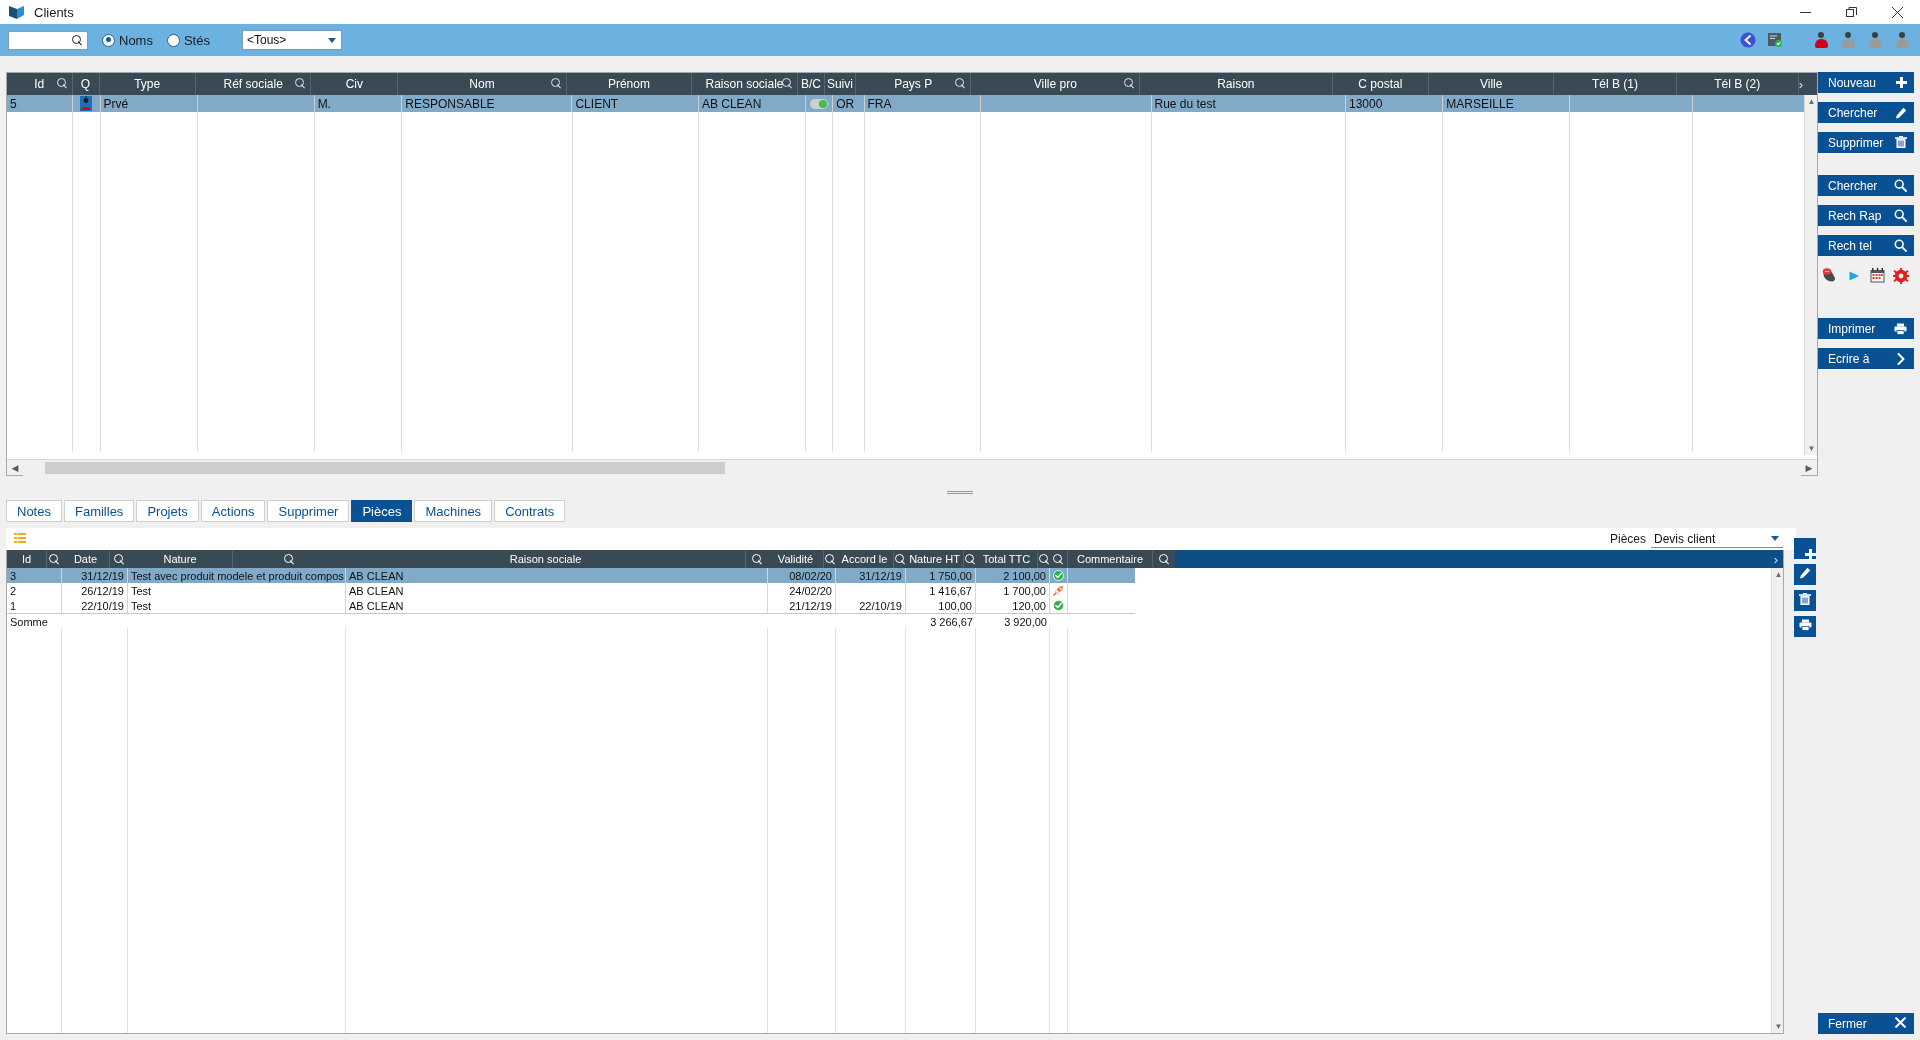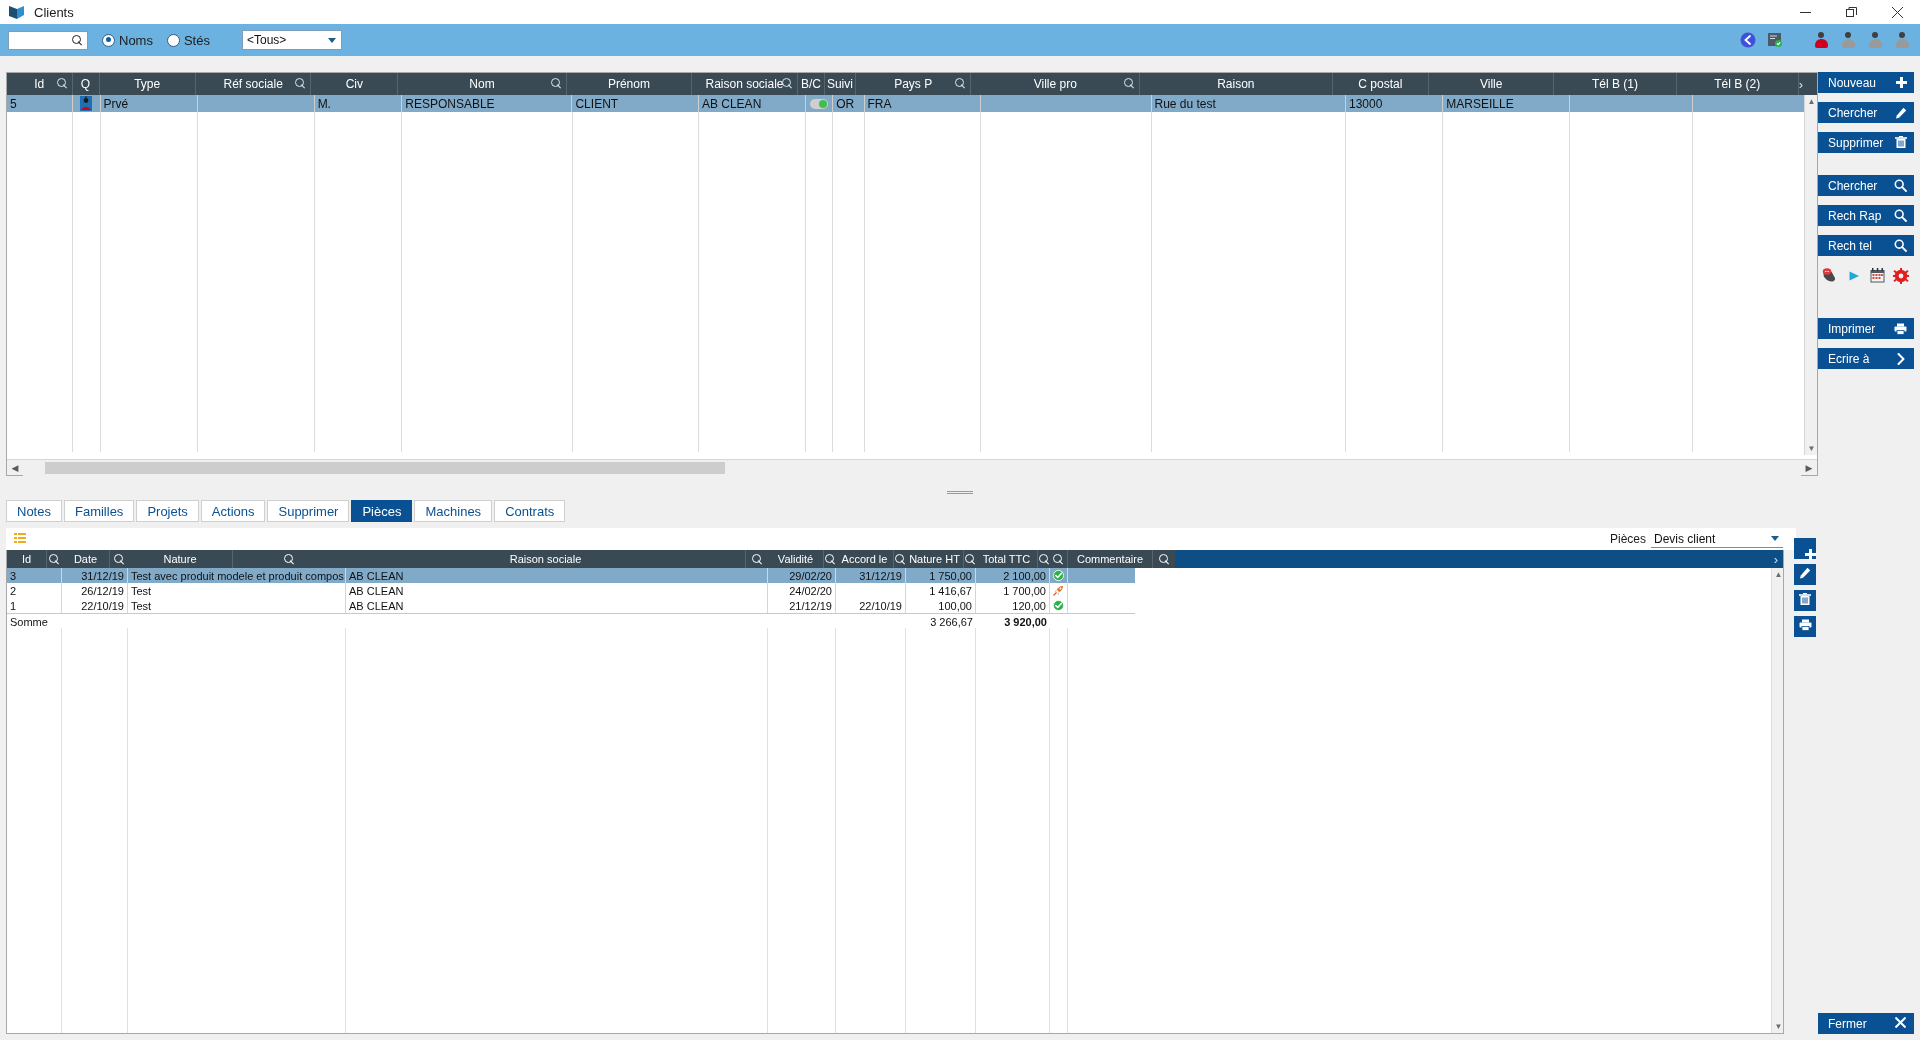--- a/index.html
+++ b/index.html
@@ -1001,21 +1001,21 @@
           <div class="blue-fill">
             <span style="color:#cfe0ef;font-size:13px">›</span>
           </div>
         </div>
       <div id="lower-body" style="position:relative;height:465px;overflow:hidden;">
           <div class="lrow sel">
             <div class="lc " style="width: 55px;">3</div>
             <div class="lc r" style="width: 66px;">31/12/19</div>
             <div class="lc " style="width: 218px;">Test avec produit modele et produit compos</div>
             <div class="lc " style="width: 422px;">AB CLEAN</div>
-            <div class="lc r" style="width: 68px;">29/02/20</div>
+            <div class="lc r" style="width: 68px;">08/02/20</div>
             <div class="lc r" style="width: 70px;">31/12/19</div>
             <div class="lc r" style="width: 70px;">1 750,00</div>
             <div class="lc r" style="width: 74px;">2 100,00</div>
             <div class="lc c" style="width: 18px;">
               <svg width="13" height="13" viewBox="0 0 13 13">
                 <circle cx="6.5" cy="6.5" r="6" fill="#2ab34a" stroke="#fff"></circle>
                 <path d="M3.3 6.6 L5.6 8.9 L9.8 4" stroke="#fff" stroke-width="1.8" fill="none" stroke-linecap="round" stroke-linejoin="round"></path>
               </svg>
             </div>
             <div class="lc " style="width: 107px;"></div>
@@ -1061,21 +1061,21 @@
             <div class="lc" style="flex: 1 1 0%; border-right: none;"></div>
           </div>
           <div class="lrow somme">
             <div class="lc " style="width: 55px;">Somme</div>
             <div class="lc " style="width: 66px;"></div>
             <div class="lc " style="width: 218px;"></div>
             <div class="lc " style="width: 422px;"></div>
             <div class="lc " style="width: 68px;"></div>
             <div class="lc " style="width: 70px;"></div>
             <div class="lc r" style="width: 70px;">3 266,67</div>
-            <div class="lc r" style="width: 74px; font-weight: bold;">3 920,00</div>
+            <div class="lc r" style="width: 74px;">3 920,00</div>
             <div class="lc " style="width: 125px;"></div>
           </div>
           <div class="lempty">
             <div class="lc" style="width: 55px;"></div>
             <div class="lc" style="width: 66px;"></div>
             <div class="lc" style="width: 218px;"></div>
             <div class="lc" style="width: 422px;"></div>
             <div class="lc" style="width: 68px;"></div>
             <div class="lc" style="width: 70px;"></div>
             <div class="lc" style="width: 70px;"></div>

